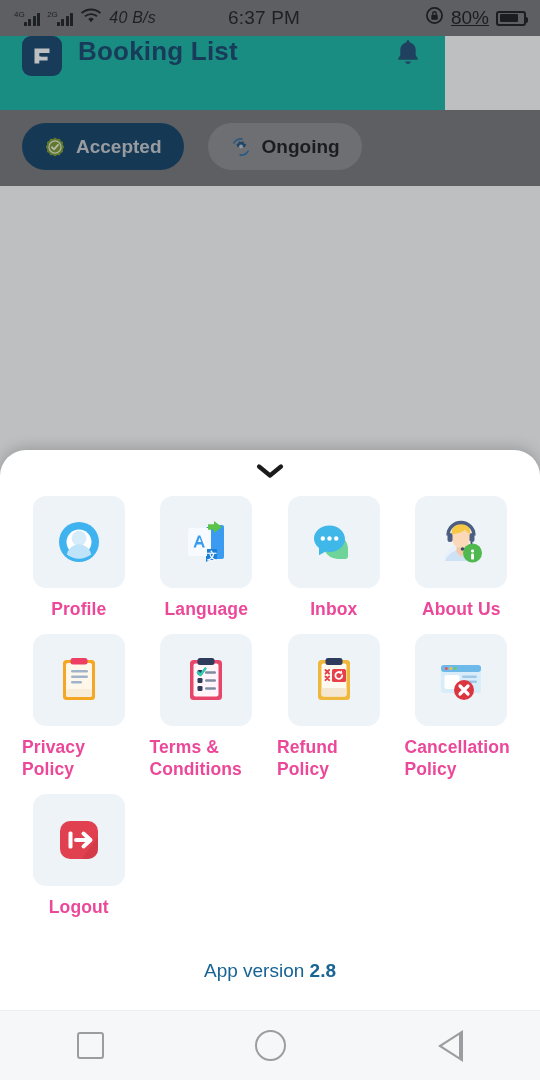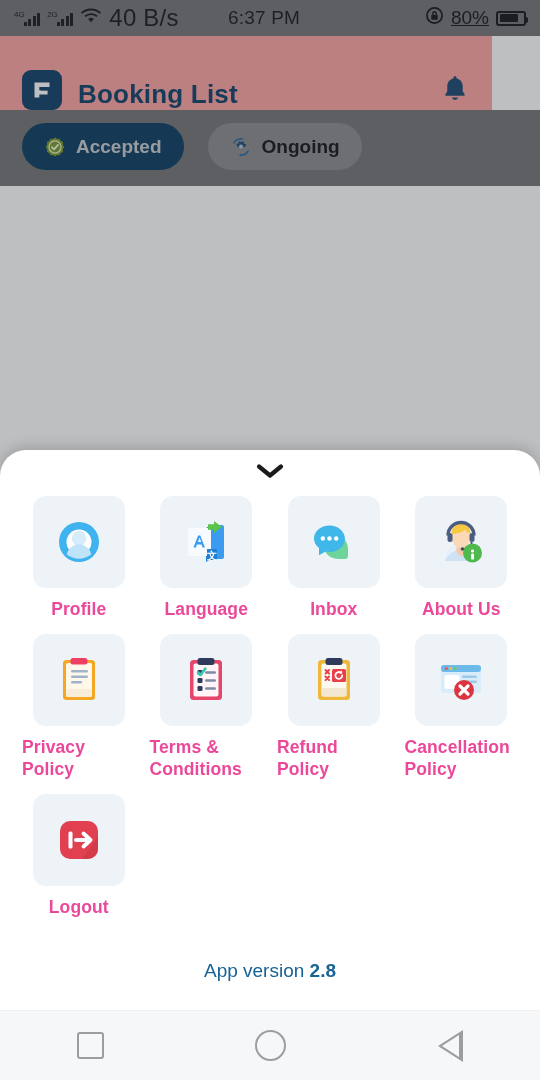--- a/index.html
+++ b/index.html
@@ -26,43 +26,43 @@
     height: 36px; width: 540px;
     background: #747679;
     display: flex; align-items: center;
     padding: 0 14px;
     color: #1b1d20;
     font-size: 19px;
   }
   .sb-left { display: flex; align-items: center; gap: 7px; flex: 0 0 auto; }
   .sb-center { position: absolute; left: 0; right: 12px; text-align: center; font-size: 19px; letter-spacing: .2px; }
   .sb-right { display: flex; align-items: center; gap: 7px; margin-left: auto; position: relative; z-index: 2; text-decoration: underline; }
-  .sb-net { font-size: 24px; letter-spacing: .2px; }
+  .sb-net { font-size: 16px; letter-spacing: .2px; font-style: italic; }
   .sb-batt-text { font-size: 19px; }
   .bars { display: flex; align-items: flex-end; gap: 1.5px; height: 15px; position: relative; }
   .bars i { display: block; width: 3px; background: #1b1d20; border-radius: .5px; }
   .bars i:nth-child(1){height:4px}
   .bars i:nth-child(2){height:7px}
   .bars i:nth-child(3){height:10px}
   .bars i:nth-child(4){height:13px}
   .gtag { font-size: 8px; line-height: 8px; align-self: flex-start; margin-right: -1px; }
   .signal { display: flex; align-items: flex-end; }
   .battery {
     width: 30px; height: 15px; border: 2px solid #1b1d20; border-radius: 3px;
     position: relative; display: flex; align-items: center; padding: 1.5px;
   }
   .battery::after {
     content: ""; position: absolute; right: -4px; top: 4px;
     width: 3px; height: 6px; background: #1b1d20; border-radius: 0 2px 2px 0;
   }
   .battery > span { display: block; height: 100%; background: #1b1d20; border-radius: 1px; }
 
   .appbar {
-    height: 74px; width: 492px; background: #fca5a5;
-    display: flex; align-items: flex-end; padding: 0 22px;
+    height: 74px; width: 445px; background: #14b8a6;
+    display: flex; align-items: flex-start; padding: 0 22px;
   }
   .logo {
     width: 40px; height: 40px; border-radius: 9px; background: #12436e;
     display: flex; align-items: center; justify-content: center; flex: 0 0 auto;
   }
   .logo svg { display: block; }
   .app-title {
     margin-left: 16px; font-size: 26px; font-weight: 700; color: #12436e;
     letter-spacing: .2px;
   }

